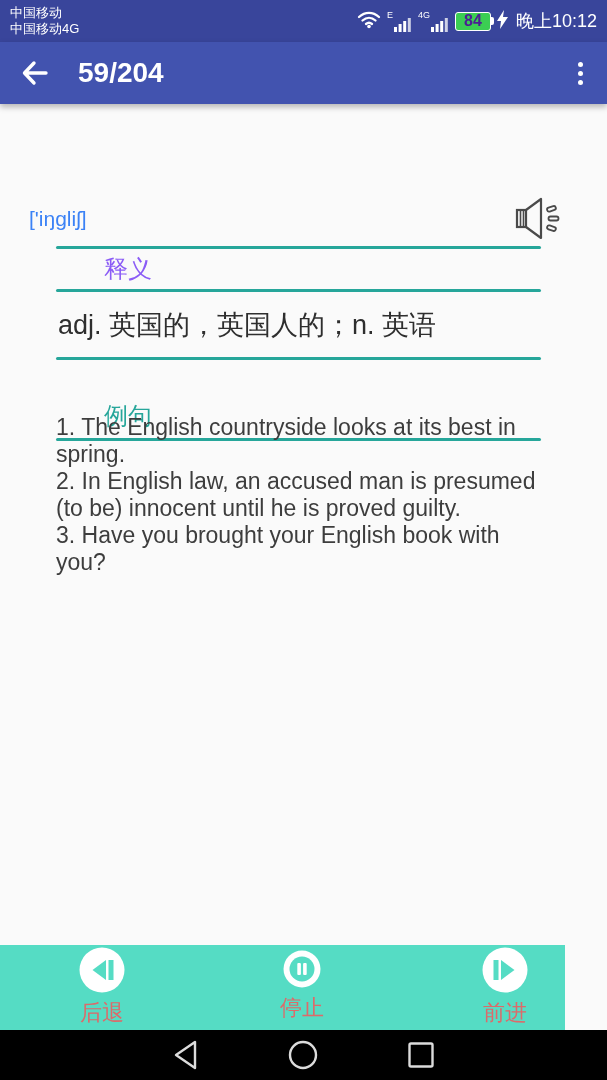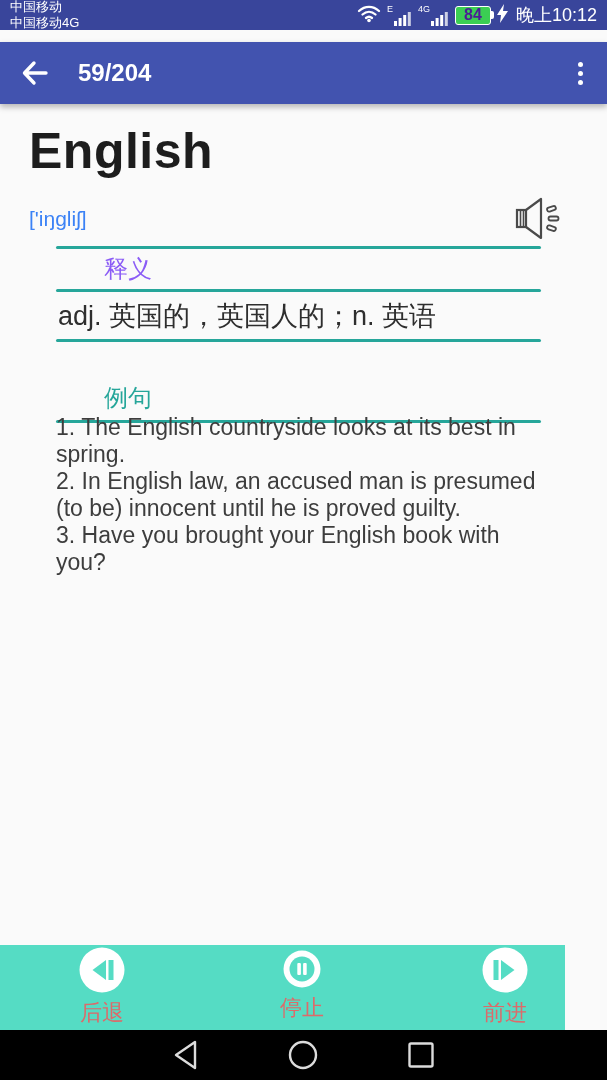--- a/index.html
+++ b/index.html
@@ -3,21 +3,21 @@
 <meta charset="utf-8">
 <style>
   html,body{margin:0;padding:0;background:#222;}
   .page{
     position:relative;width:607px;height:1080px;margin:0 auto;
     background:#FAFAFA;overflow:hidden;
     font-family:"Liberation Sans","DejaVu Sans",sans-serif;
   }
   
   .status-bar{
-    position:absolute;top:0;left:0;width:607px;height:30px;
+    position:absolute;top:0;left:0;width:607px;height:42px;
     background:#39459B;display:flex;justify-content:space-between;
     align-items:center;padding:12px 10px;box-sizing:border-box;color:#fff;
   }
   .carrier{font-size:13px;line-height:16px;}
   .status-right{display:flex;align-items:center;gap:6px;}
   .sig{display:flex;align-items:flex-start;}
   .sig .badge{font-size:9px;line-height:9px;margin-right:1px;}
   .sig svg{margin-top:5px;}
   .battery{
     position:relative;width:34px;height:17px;border:1.5px solid #fff;
@@ -29,39 +29,39 @@
     background:#fff;border-radius:0 2px 2px 0;
   }
   .time{font-size:18px;margin-left:2px;}
   
   .app-bar{
     position:absolute;top:42px;left:0;width:607px;height:62px;
     background:#4253AF;display:flex;align-items:center;
     padding:0 18px;box-sizing:border-box;
     box-shadow:0 3px 6px rgba(0,0,0,0.28);z-index:5;
   }
-  .app-title{color:#fff;font-size:24px;font-weight:bold;margin-left:26px;}
+  .app-title{color:#fff;font-size:28px;font-weight:bold;margin-left:26px;}
   .overflow{margin-left:auto;display:flex;flex-direction:column;gap:4px;padding:6px;cursor:pointer;}
   .overflow i{width:5px;height:5px;border-radius:50%;background:#fff;}
   
   .word{
     position:absolute;left:29px;top:122px;font-size:50px;font-weight:bold;
     color:#1D1D1D;letter-spacing:0.5px;
   }
   .phon-row{
     position:absolute;left:29px;top:194px;width:548px;height:50px;
     display:flex;justify-content:space-between;align-items:center;
   }
   .phonetic{font-size:21px;color:#3b82f6;}
   .speaker{margin-right:16px;}
   .sheet{position:absolute;left:56px;top:246px;width:485px;}
   .rule{height:3px;background:#26A69A;border-radius:2px;}
   .label-row{height:40px;display:flex;align-items:center;padding-left:48px;
     color:#8b5cf6;font-size:24px;}
-  .def-row{height:47px;display:flex;align-items:center;padding-left:2px;
+  .def-row{height:65px;display:flex;align-items:center;padding-left:2px;
     font-size:27px;color:#2E2E2E;}
   .ex-label-row{height:44px;display:flex;align-items:center;padding-left:48px;
     color:#26A69A;font-size:24px;margin-top:34px;}
   .examples{
     position:absolute;left:56px;top:414px;width:494px;
     font-size:23px;line-height:27px;color:#3D3D3D;
   }
   
   .player-bar{
     position:absolute;top:945px;left:0;width:565px;height:85px;
@@ -139,21 +139,20 @@
       </svg>
     </span>
     <span class="app-title">59/204</span>
     <span class="overflow">
       <i></i>
         <i></i>
         <i></i>
     </span>
   </div>
 
-  <div class="word">English</div>
 
   <div class="phon-row">
     <span class="phonetic">['iŋgliʃ]</span>
     <span class="speaker" style="cursor:pointer;display:flex;">
       <svg width="50" height="48" viewBox="0 0 50 48">
         <rect x="6" y="15" width="9" height="17" fill="none" stroke="#4A4A4A" stroke-width="2.2"></rect>
         <line x1="9.5" y1="15.5" x2="9.5" y2="31.5" stroke="#4A4A4A" stroke-width="1.6"></line>
         <line x1="12.5" y1="15.5" x2="12.5" y2="31.5" stroke="#4A4A4A" stroke-width="1.6"></line>
         <path d="M15 15 L30 4 L30 43 L15 32" fill="none" stroke="#4A4A4A" stroke-width="2.2" stroke-linejoin="round"></path>
         <rect x="36" y="12" width="9" height="4" rx="2" fill="none" stroke="#4A4A4A" stroke-width="1.8" transform="rotate(-18 40 14)"></rect>

